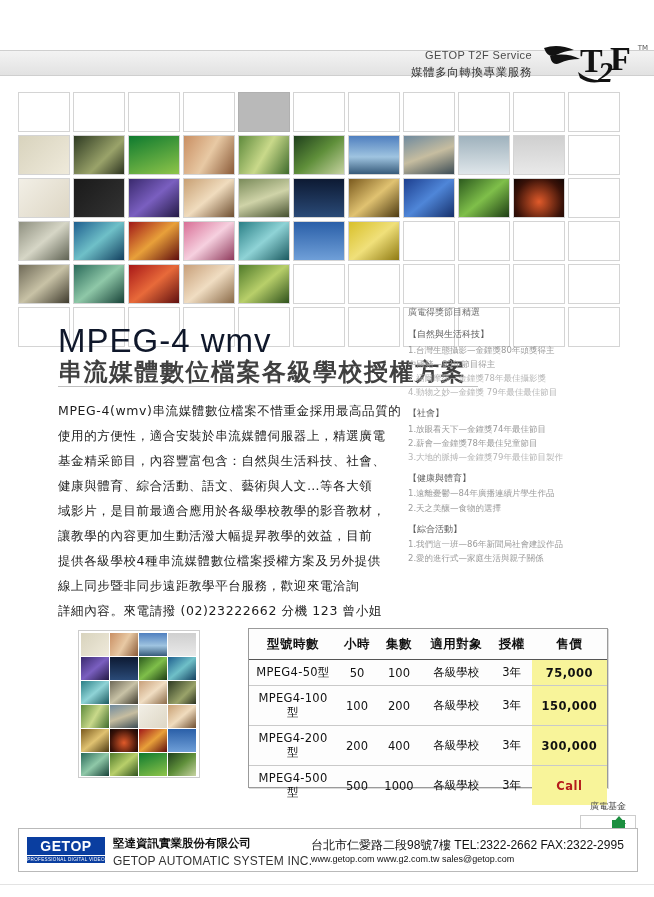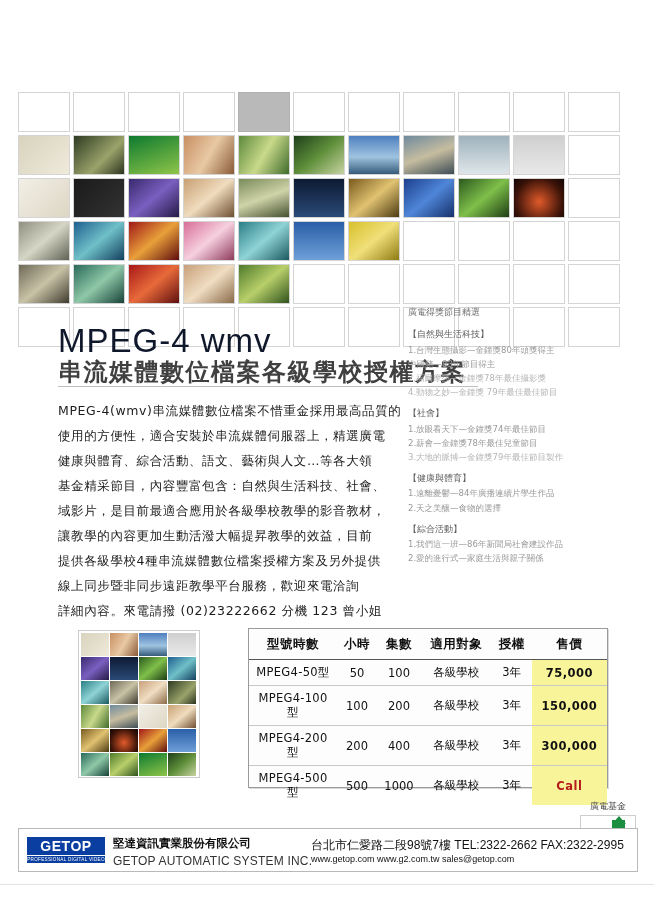--- a/index.html
+++ b/index.html
@@ -190,20 +190,40 @@
   }
   .bottom-rule {
     position:absolute; left:0; top:884px; width:654px; height:1px; background:#e3e3e3;
   }
 </style>
 </head>
 <body>
 
 <div class="page">
 
+  <div class="header">
+    <div class="hdr-bar"></div>
+    <div class="hdr-text">
+      <div class="hdr-line1">GETOP T2F Service</div>
+      <div class="hdr-line2">媒體多向轉換專業服務</div>
+    </div>
+    <div class="logo-t2f">
+      <svg width="100" height="46" viewBox="0 0 100 46">
+        <g fill="#121212">
+          <path d="M8 6 q14 -5 30 2 q-10 1 -18 5 q-8 4 -12 -7z"></path>
+          <path d="M14 14 q16 -4 30 3 q-12 0 -20 4 q-8 4 -10 -7z"></path>
+          <text x="44" y="30" font-family="Liberation Serif, serif" font-size="34" font-weight="bold">T</text>
+          <text x="62" y="40" font-family="Liberation Serif, serif" font-size="30" font-weight="bold" font-style="italic">2</text>
+          <text x="74" y="28" font-family="Liberation Serif, serif" font-size="34" font-weight="bold">F</text>
+          <path d="M42 30 q12 10 28 8 q-14 6 -26 -2z"></path>
+        </g>
+      </svg>
+    </div>
+    <div class="logo-tm">TM</div>
+  </div>
 
   <div class="grid" id="grid-root">
       <div class="grid-row">
         <div class="cell empty"></div>
         <div class="cell empty"></div>
         <div class="cell empty"></div>
         <div class="cell empty"></div>
         <div class="cell gray"></div>
         <div class="cell empty"></div>
         <div class="cell empty"></div>
@@ -343,22 +363,22 @@
       </div>
     </div>
 
   <div class="title-main">MPEG-4  wmv</div>
   <div class="title-sub">串流媒體數位檔案各級學校授權方案</div>
   <div class="title-rule"></div>
 
   <div class="bodycopy" id="body-root">
       <p>MPEG-4(wmv)串流媒體數位檔案不惜重金採用最高品質的</p>
       <p>使用的方便性，適合安裝於串流媒體伺服器上，精選廣電</p>
+      <p>基金精采節目，內容豐富包含：自然與生活科技、社會、</p>
       <p>健康與體育、綜合活動、語文、藝術與人文…等各大領</p>
-      <p>基金精采節目，內容豐富包含：自然與生活科技、社會、</p>
       <p>域影片，是目前最適合應用於各級學校教學的影音教材，</p>
       <p>讓教學的內容更加生動活潑大幅提昇教學的效益，目前</p>
       <p>提供各級學校4種串流媒體數位檔案授權方案及另外提供</p>
       <p>線上同步暨非同步遠距教學平台服務，歡迎來電洽詢</p>
       <p>詳細內容。來電請撥  (02)23222662  分機  123  曾小姐</p>
     </div>
 
   <div class="awards" id="awards-root">
     <div class="aw-title">廣電得獎節目精選</div>
   <div class="aw-head">【自然與生活科技】</div>

